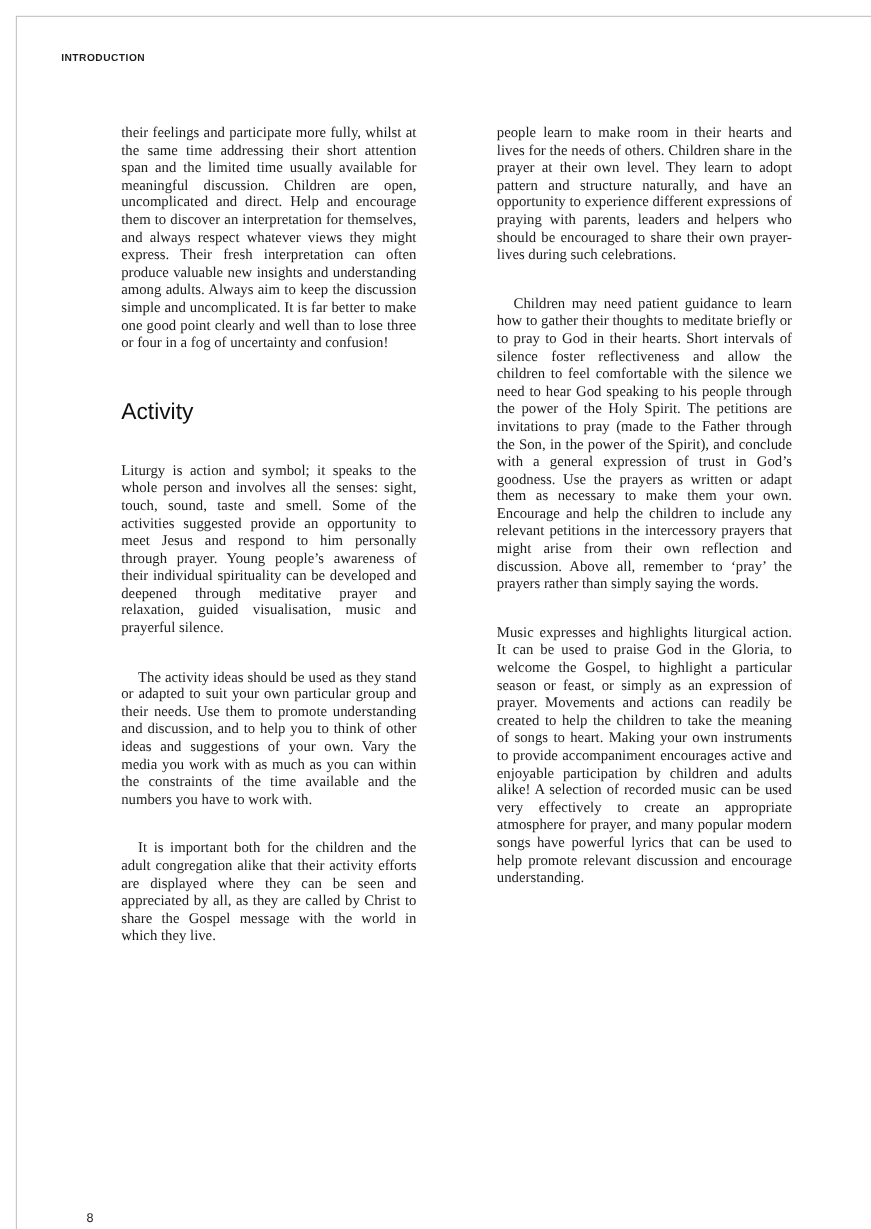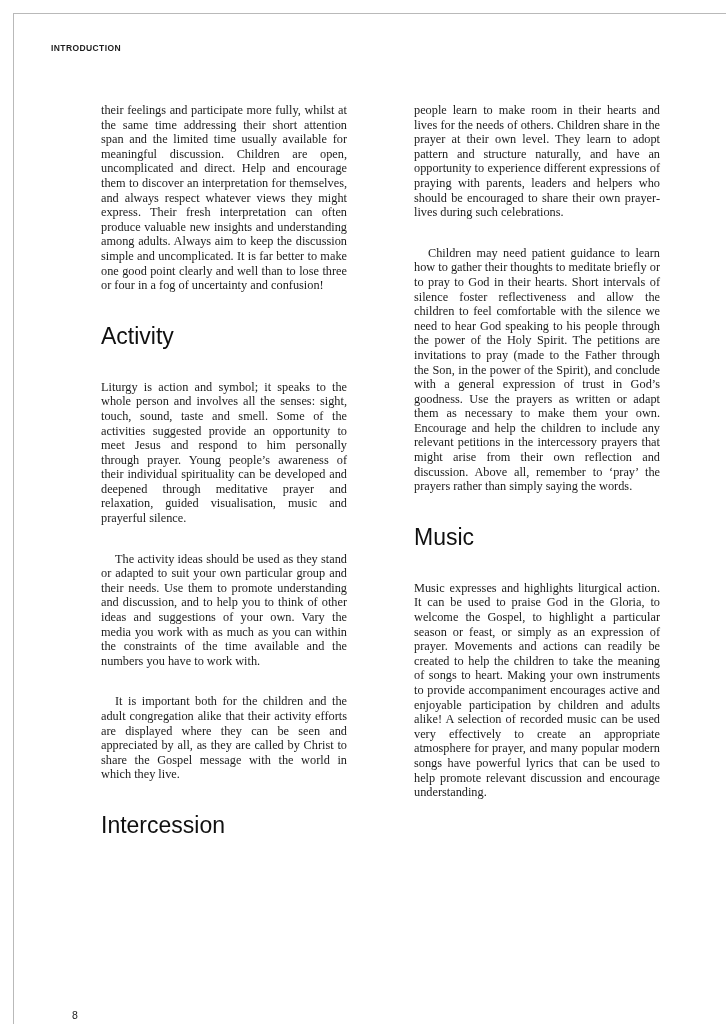--- a/index.html
+++ b/index.html
@@ -39,24 +39,24 @@
   .paragraph {
     font-family: "Liberation Serif", serif;
     font-size: 12.3px;
     line-height: 14.6px;
     text-align: justify;
     color: #1b1b1b;
   }
   .paragraph.indent { text-indent: 14px; }
   .heading {
     font-family: "Liberation Sans", sans-serif;
-    font-size: 23px;
+    font-size: 19px;
     font-weight: 400;
     color: #101010;
-    margin-top: 4px;
+    margin-top: 14px;
     margin-bottom: 4px;
   }
   .column > .heading:first-child { margin-top: 0; }
   .page-number {
     position: absolute;
     left: 45px;
     top: 982px;
     font-family: "Liberation Sans", sans-serif;
     font-size: 10.5px;
     color: #222222;
@@ -68,24 +68,22 @@
 <div class="page">
   <div class="running-header">INTRODUCTION</div>
 
   <div class="columns">
     <div class="column">
         <div class="paragraph">their feelings and participate more fully, whilst at the same time addressing their short attention span and the limited time usually available for meaningful discussion. Children are open, uncomplicated and direct. Help and encourage them to discover an interpretation for themselves, and always respect whatever views they might express. Their fresh interpretation can often produce valuable new insights and understanding among adults. Always aim to keep the discussion simple and uncomplicated. It is far better to make one good point clearly and well than to lose three or four in a fog of uncertainty and confusion!</div>
         <div class="heading">Activity</div>
         <div class="paragraph">Liturgy is action and symbol; it speaks to the whole person and involves all the senses: sight, touch, sound, taste and smell. Some of the activities suggested provide an opportunity to meet Jesus and respond to him personally through prayer. Young people’s awareness of their individual spirituality can be developed and deepened through meditative prayer and relaxation, guided visualisation, music and prayerful silence.</div>
         <div class="paragraph indent">The activity ideas should be used as they stand or adapted to suit your own particular group and their needs. Use them to promote understanding and discussion, and to help you to think of other ideas and suggestions of your own. Vary the media you work with as much as you can within the constraints of the time available and the numbers you have to work with.</div>
         <div class="paragraph indent">It is important both for the children and the adult congregation alike that their activity efforts are displayed where they can be seen and appreciated by all, as they are called by Christ to share the Gospel message with the world in which they live.</div>
-        <div class="heading">Intercession</div>
       </div>
     <div class="column">
         <div class="paragraph">people learn to make room in their hearts and lives for the needs of others. Children share in the prayer at their own level. They learn to adopt pattern and structure naturally, and have an opportunity to experience different expressions of praying with parents, leaders and helpers who should be encouraged to share their own prayer-lives during such celebrations.</div>
         <div class="paragraph indent">Children may need patient guidance to learn how to gather their thoughts to meditate briefly or to pray to God in their hearts. Short intervals of silence foster reflectiveness and allow the children to feel comfortable with the silence we need to hear God speaking to his people through the power of the Holy Spirit. The petitions are invitations to pray (made to the Father through the Son, in the power of the Spirit), and conclude with a general expression of trust in God’s goodness. Use the prayers as written or adapt them as necessary to make them your own. Encourage and help the children to include any relevant petitions in the intercessory prayers that might arise from their own reflection and discussion. Above all, remember to ‘pray’ the prayers rather than simply saying the words.</div>
-        <div class="heading">Music</div>
         <div class="paragraph">Music expresses and highlights liturgical action. It can be used to praise God in the Gloria, to welcome the Gospel, to highlight a particular season or feast, or simply as an expression of prayer. Movements and actions can readily be created to help the children to take the meaning of songs to heart. Making your own instruments to provide accompaniment encourages active and enjoyable participation by children and adults alike! A selection of recorded music can be used very effectively to create an appropriate atmosphere for prayer, and many popular modern songs have powerful lyrics that can be used to help promote relevant discussion and encourage understanding.</div>
       </div>
   </div>
 
   <div class="page-number">8</div>
 </div>
 
 </body></html>

